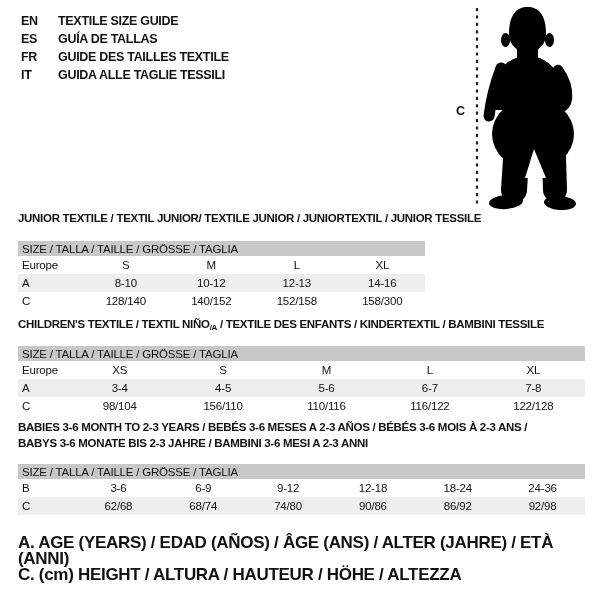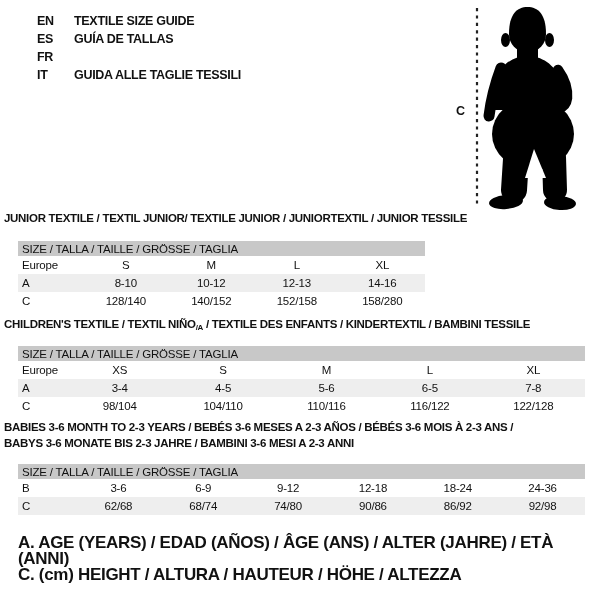--- a/index.html
+++ b/index.html
@@ -1,30 +1,30 @@
 <!DOCTYPE html>
 <html><head>
 <meta charset="utf-8">
 <style>
   html,body{margin:0;padding:0;background:#fff;}
   body{width:600px;height:600px;font-family:"Liberation Sans",sans-serif;color:#111;}
   .stage{position:relative;width:600px;height:600px;background:#fff;overflow:hidden;}
 
   
   .lang-list{position:absolute;left:21px;top:12px;}
-  .lang-row{display:flex;height:18px;align-items:center;font-weight:bold;font-size:12.5px;letter-spacing:-0.3px;margin-left:16px;}
+  .lang-row{display:flex;height:18px;align-items:center;font-weight:bold;font-size:12.5px;letter-spacing:-0.3px;}
   .lang-code{width:37px;}
 
   
   .figure{position:absolute;left:440px;top:0;width:160px;height:215px;}
   .c-label{position:absolute;left:16px;top:104px;font-weight:bold;font-size:12.5px;}
   .figure svg{position:absolute;left:30px;top:4px;}
 
   
-  .section-title{position:absolute;left:4px;font-weight:bold;font-size:11.5px;letter-spacing:-0.3px;white-space:nowrap;}
+  .section-title{position:absolute;left:18px;font-weight:bold;font-size:11.5px;letter-spacing:-0.3px;white-space:nowrap;}
   .section-title sub{font-size:8px;vertical-align:-2px;}
 
   
   table.size-table{position:absolute;border-collapse:collapse;table-layout:fixed;}
   table.size-table td{font-size:11.5px;letter-spacing:-0.2px;height:18px;padding:0;text-align:center;vertical-align:middle;}
   table.size-table td.lbl{text-align:left;padding-left:4px;}
   table.size-table tr.bar td{background:#c8c8c8;text-align:left;padding-left:4px;height:15px;margin-left:45px;}
   table.size-table tr.alt td{background:#eeeeee;}
 
   
@@ -39,20 +39,21 @@
     <div class="lang-row">
       <span class="lang-code">EN</span>
       <span class="lang-title">TEXTILE SIZE GUIDE</span>
     </div>
     <div class="lang-row">
       <span class="lang-code">ES</span>
       <span class="lang-title">GUÍA DE TALLAS</span>
     </div>
     <div class="lang-row">
       <span class="lang-code">FR</span>
+      <span class="lang-title">GUIDE DES TAILLES TEXTILE</span>
     </div>
     <div class="lang-row">
       <span class="lang-code">IT</span>
       <span class="lang-title">GUIDA ALLE TAGLIE TESSILI</span>
     </div>
   </div>
 
   <div class="figure">
     <span class="c-label">C</span>
     <svg width="130" height="210" viewBox="0 0 130 210">
@@ -111,21 +112,21 @@
         <td>8-10</td>
         <td>10-12</td>
         <td>12-13</td>
         <td>14-16</td>
       </tr>
       <tr>
         <td class="lbl">C</td>
         <td>128/140</td>
         <td>140/152</td>
         <td>152/158</td>
-        <td>158/280</td>
+        <td>158/300</td>
       </tr>
     </tbody>
   </table>
 
   <div class="section-title" style="top:318px;">
     <span>CHILDREN'S TEXTILE / TEXTIL NIÑO</span><sub>/A</sub><span> / TEXTILE DES ENFANTS / KINDERTEXTIL / BAMBINI TESSILE</span>
   </div>
   <table class="size-table" style="left:18px;top:346px;width:567px;">
     <colgroup>
         <col style="width:50px">
@@ -145,27 +146,27 @@
         <td>S</td>
         <td>M</td>
         <td>L</td>
         <td>XL</td>
       </tr>
       <tr class="alt">
         <td class="lbl">A</td>
         <td>3-4</td>
         <td>4-5</td>
         <td>5-6</td>
-        <td>6-5</td>
+        <td>6-7</td>
         <td>7-8</td>
       </tr>
       <tr>
         <td class="lbl">C</td>
         <td>98/104</td>
-        <td>104/110</td>
+        <td>156/110</td>
         <td>110/116</td>
         <td>116/122</td>
         <td>122/128</td>
       </tr>
     </tbody>
   </table>
 
   <div class="section-title" style="top:420px;line-height:15.5px;">
     <span style="display:block;">BABIES 3-6 MONTH TO 2-3 YEARS / BEBÉS 3-6 MESES A 2-3 AÑOS / BÉBÉS 3-6 MOIS À 2-3 ANS /</span>
     <span style="display:block;">BABYS 3-6 MONATE BIS 2-3 JAHRE / BAMBINI 3-6 MESI A 2-3 ANNI</span>

